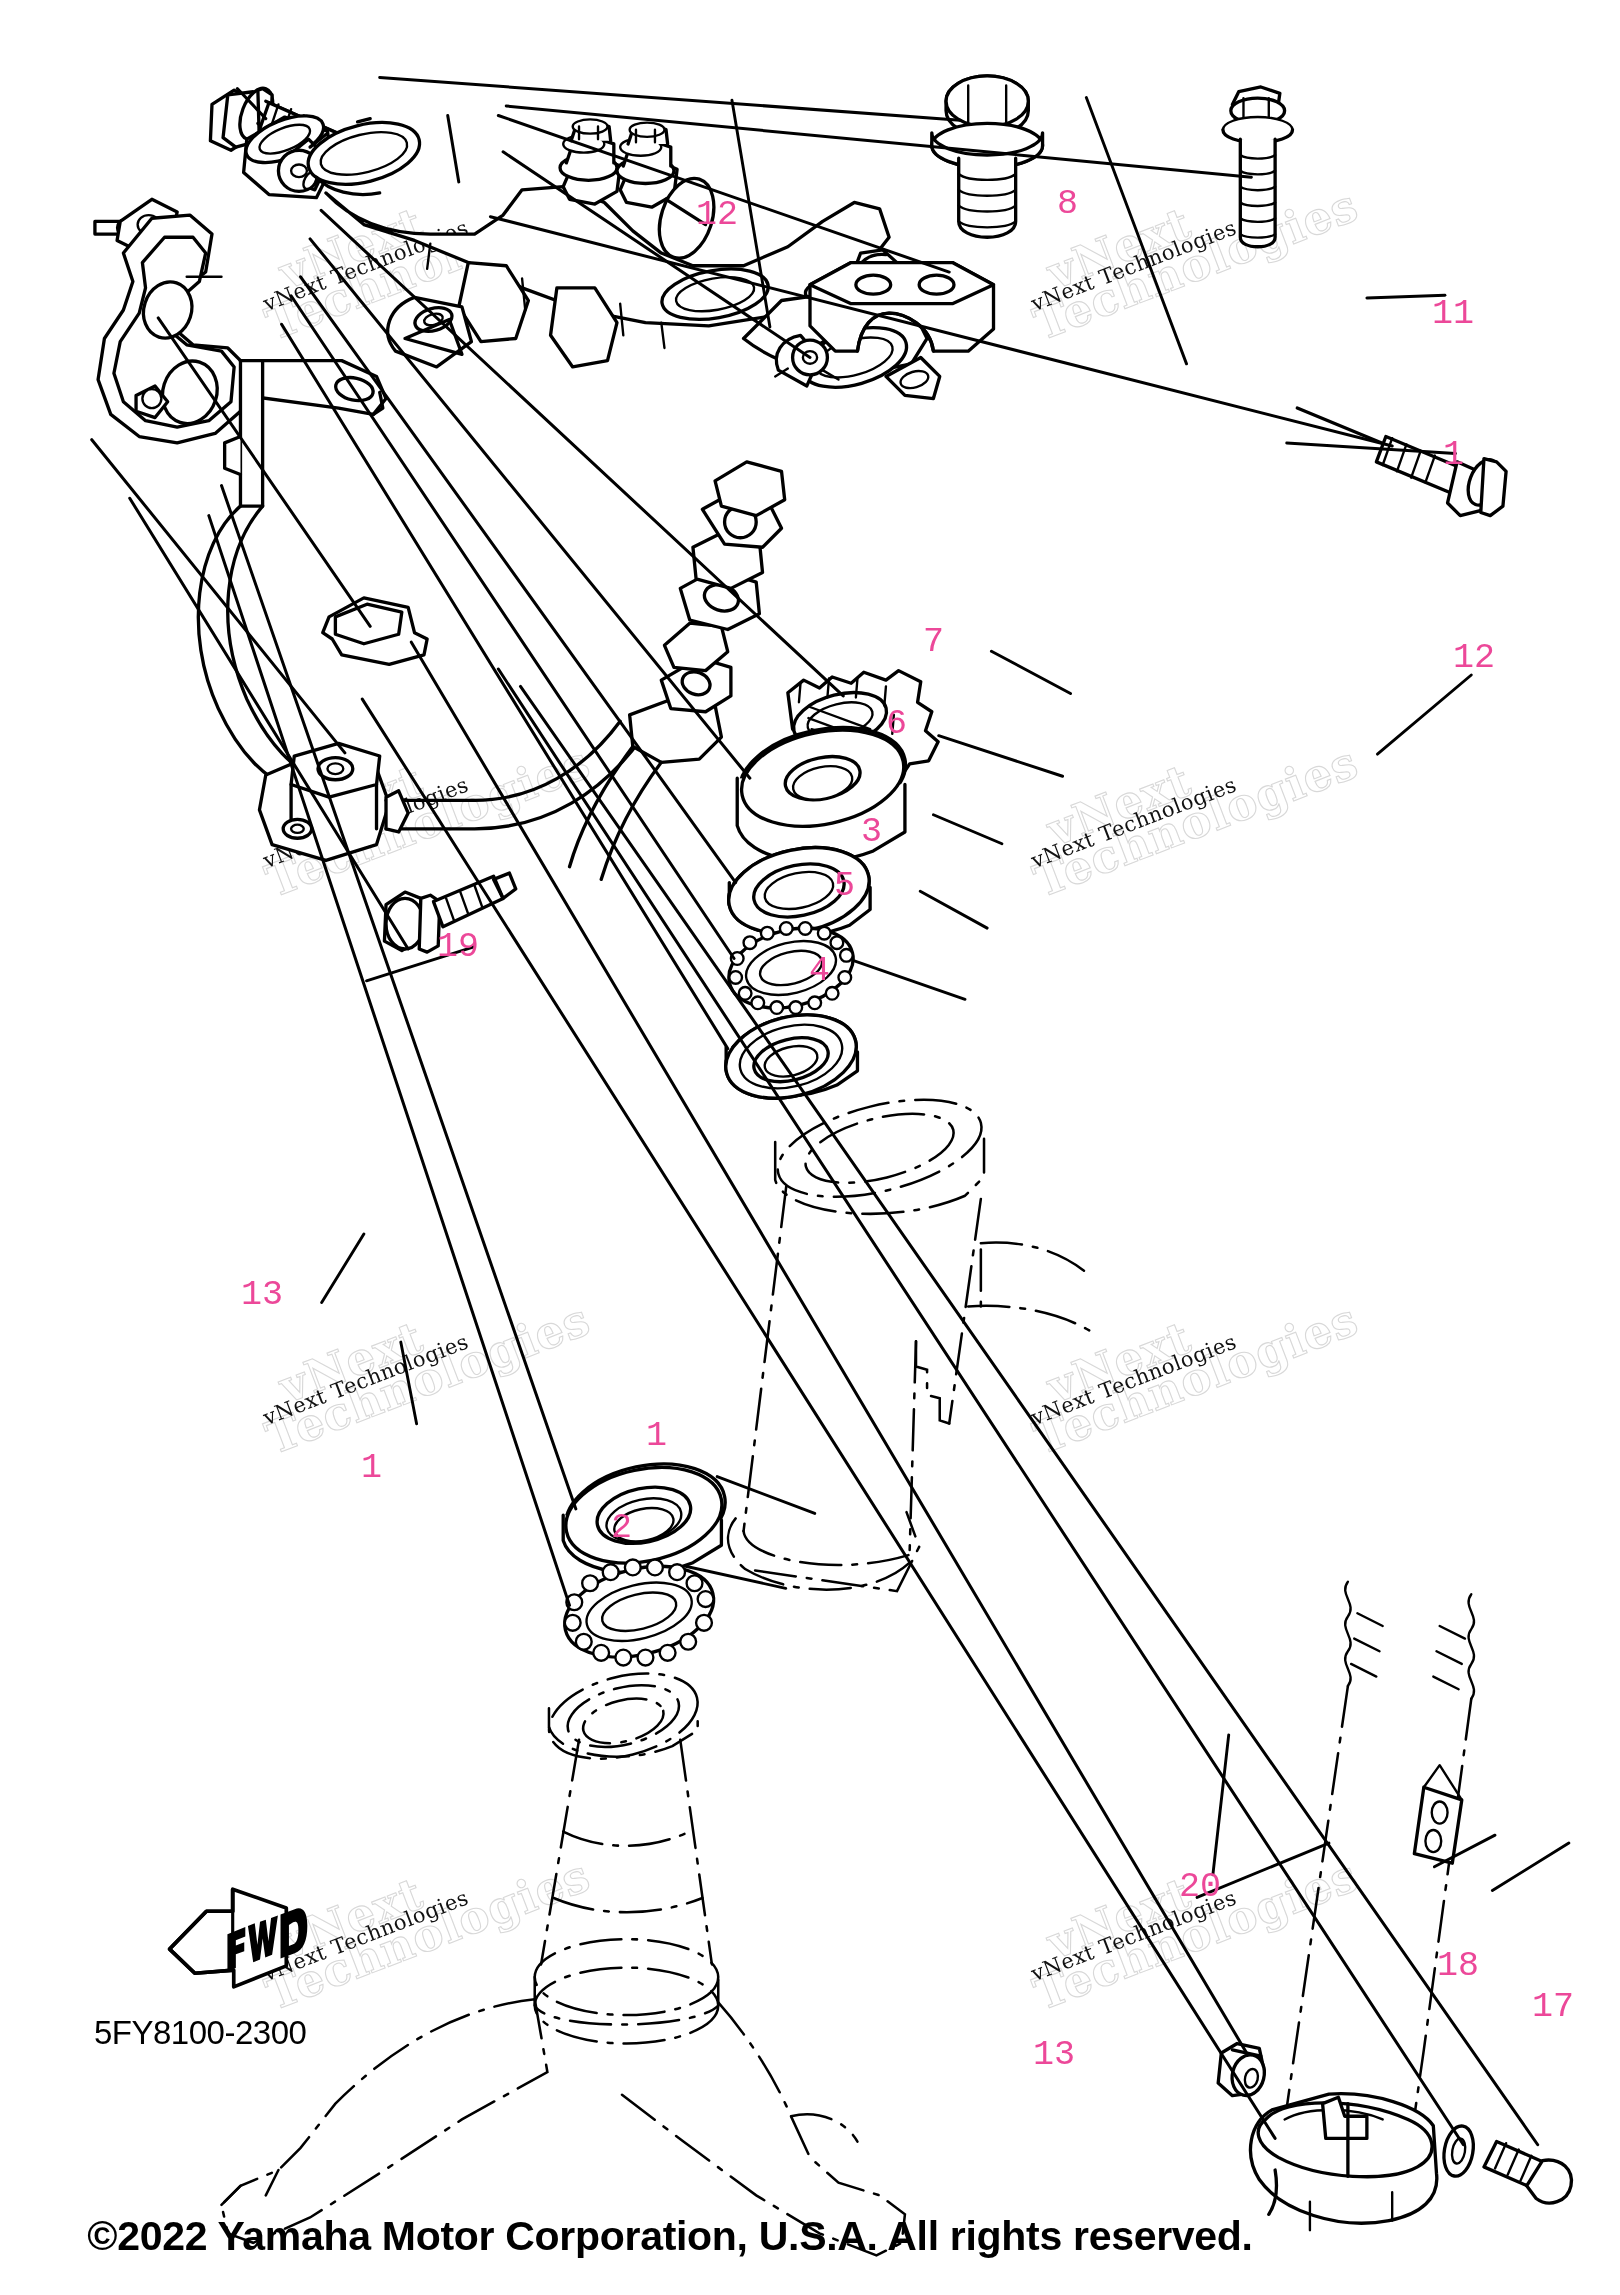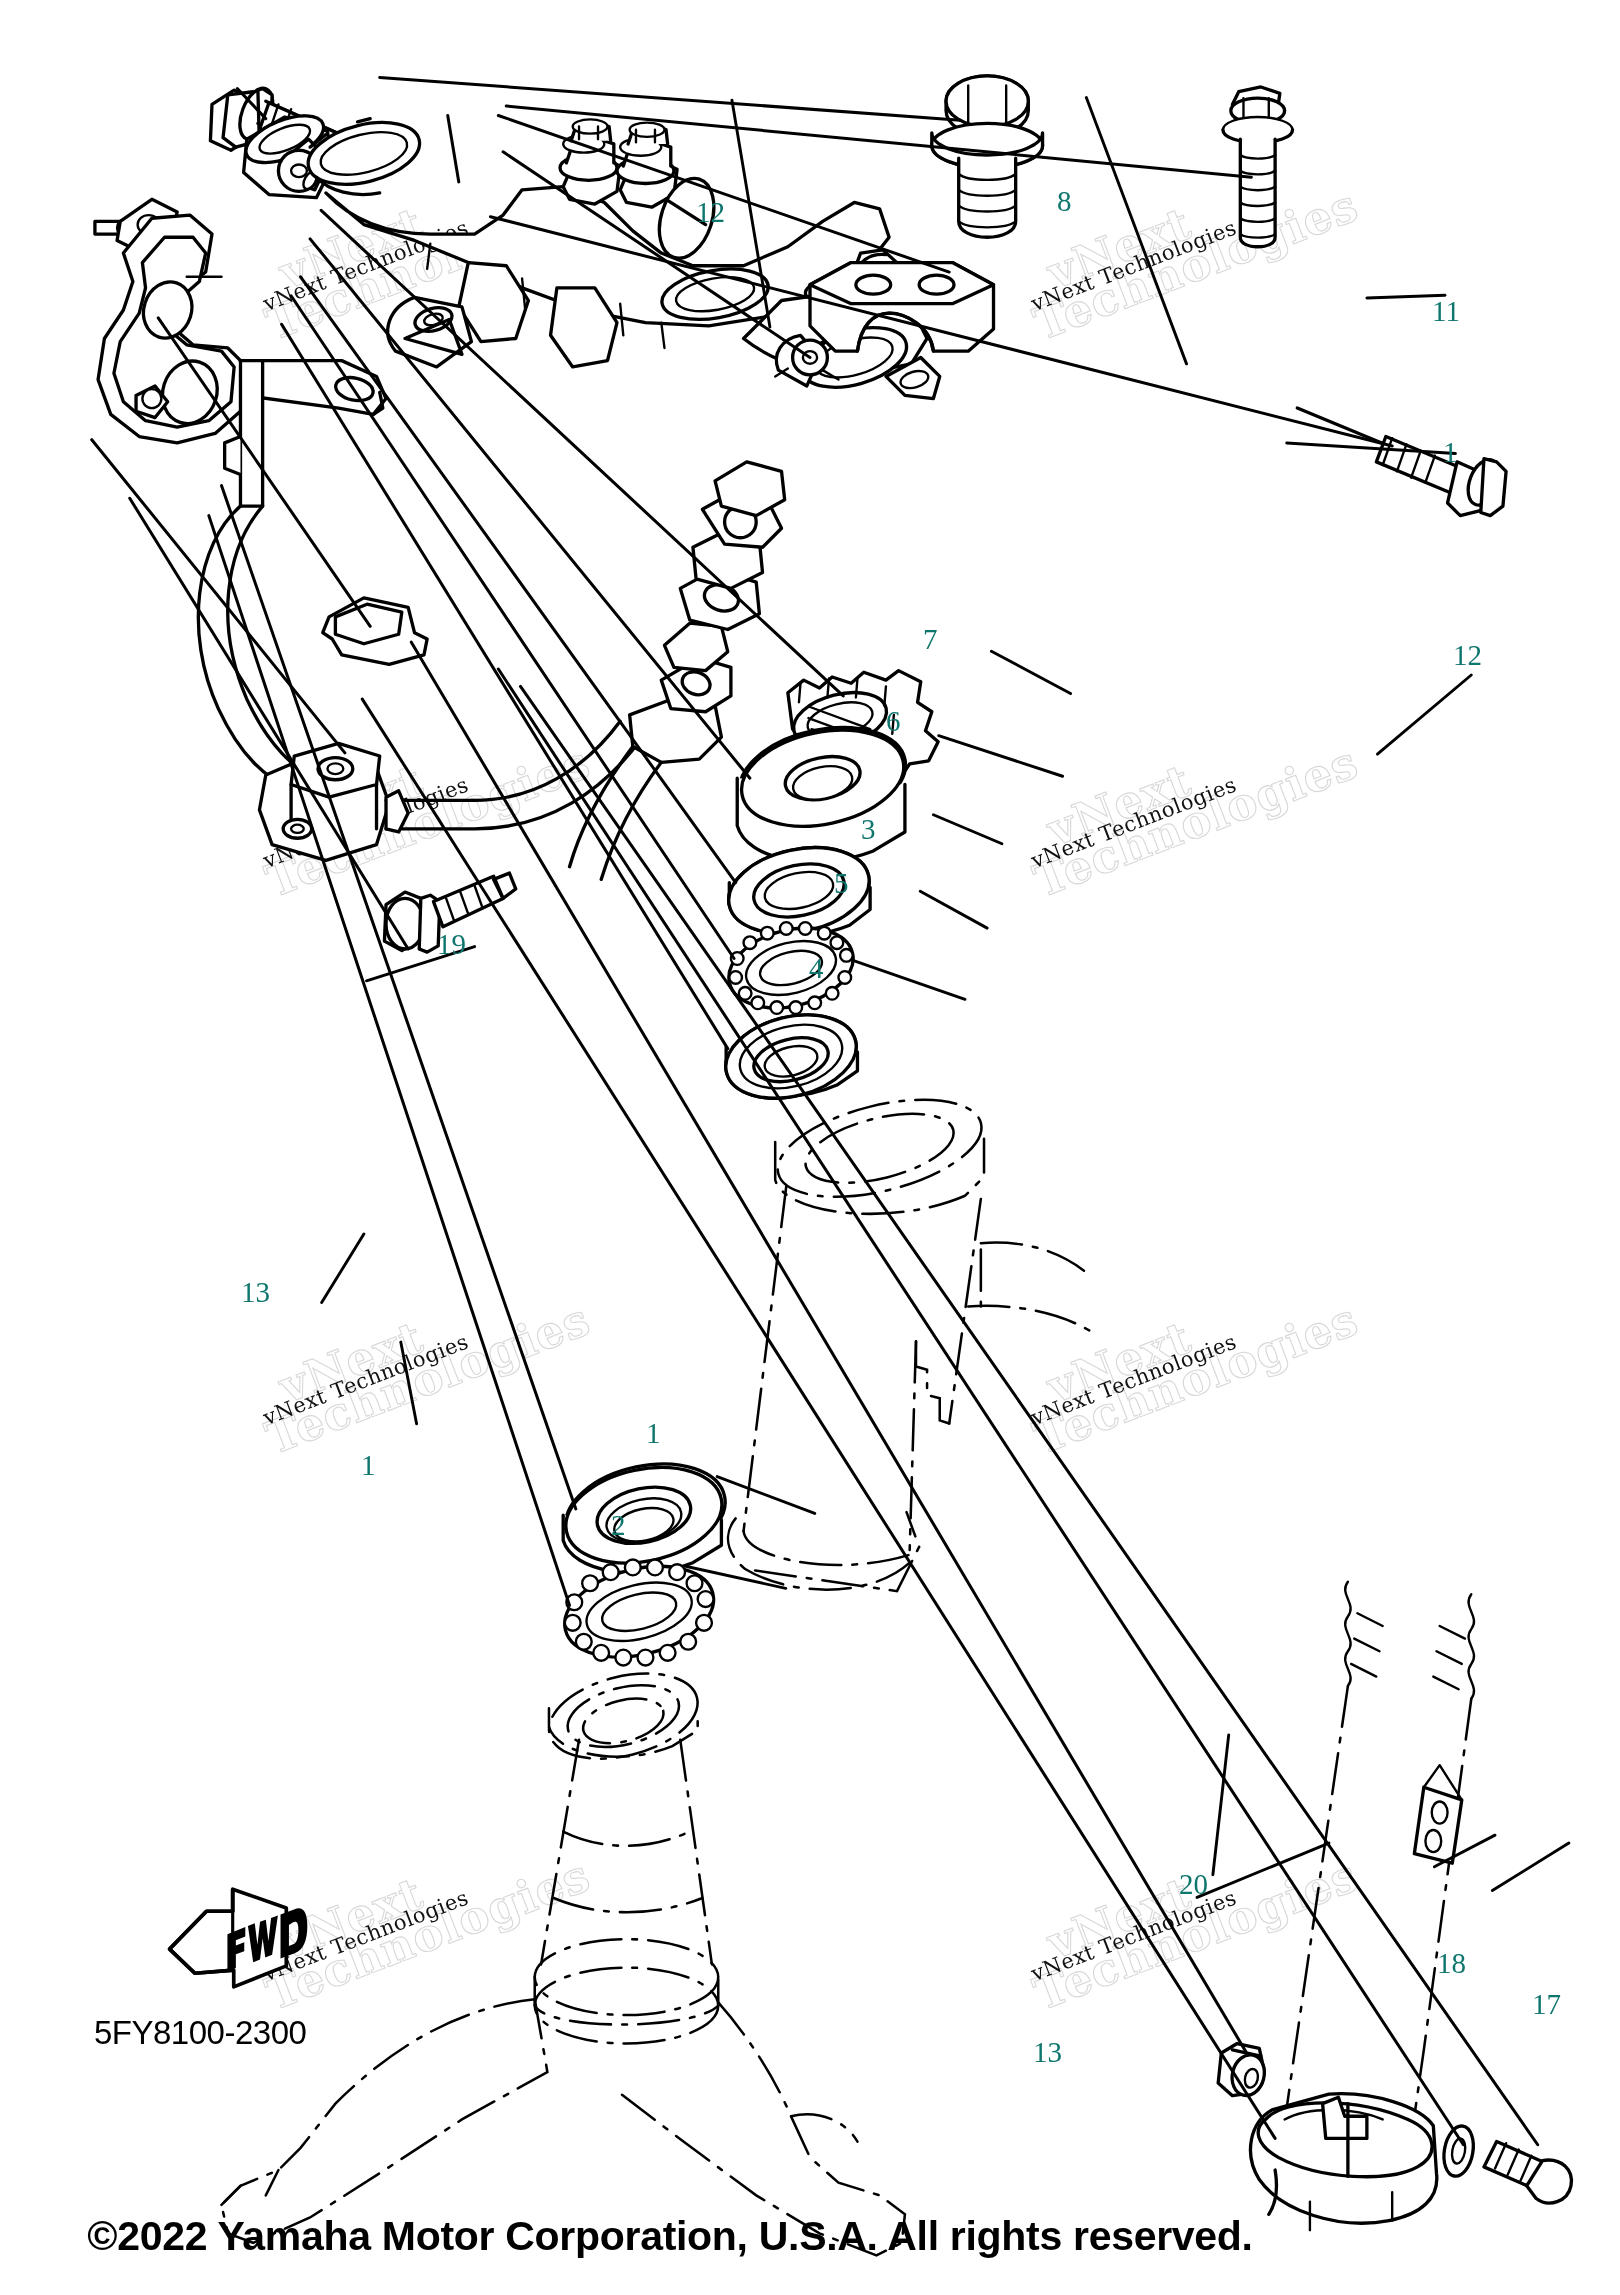--- a/index.html
+++ b/index.html
@@ -43,24 +43,24 @@
     font-size:21px;
     color:#111;
     letter-spacing:0.5px;
     white-space:nowrap;
   }
   
   #art{position:absolute;left:0;top:0;width:1620px;height:2295px;z-index:10;}
   
   .callout{
     position:absolute;z-index:20;
-    font-family:Liberation Serif, serif;
-    font-size:29px;
+    font-family:Liberation Mono, monospace;
+    font-size:35px;
     font-weight:400;
-    color:#0f766e;
+    color:#ec4899;
     line-height:1;
     white-space:nowrap;
   }
   #partnum{
     position:absolute;
     left:94px;top:2014px;
     z-index:20;
     font-family:"Liberation Sans", sans-serif;
     font-size:33px;
     letter-spacing:-0.5px;

